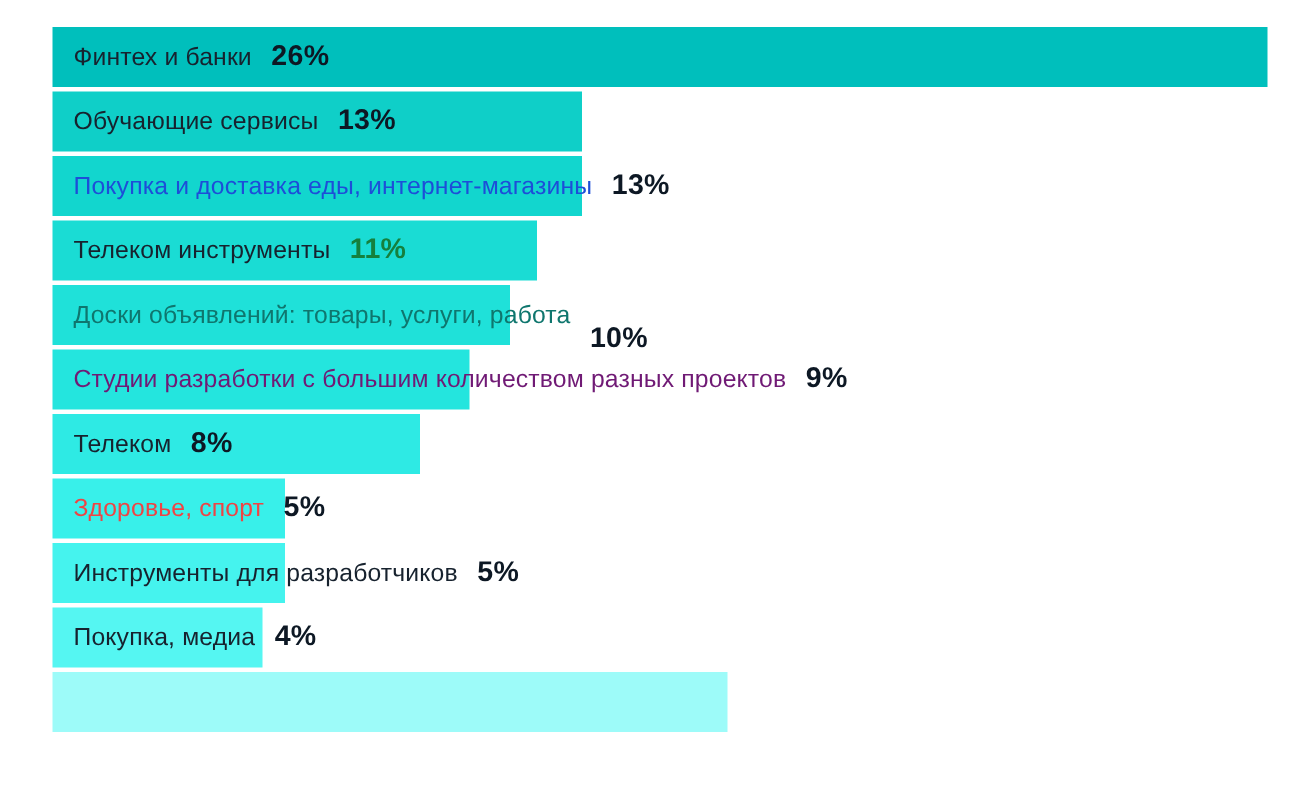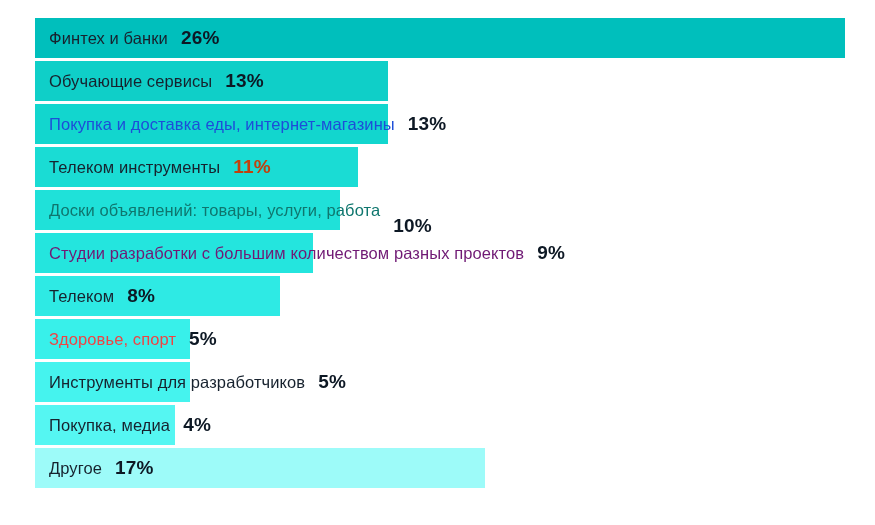--- a/index.html
+++ b/index.html
@@ -94,21 +94,21 @@
         <div class="bar-fill" style="width: 353px; background: rgb(18, 214, 206);"></div>
         <div class="bar-label-line">
           <span class="cat-name" style="color: #1d4ed8;">Покупка и доставка еды, интернет-магазины</span>
           <span class="cat-value" style="color: rgb(13, 24, 36);">13%</span>
         </div>
       </div>
       <div class="bar-row">
         <div class="bar-fill" style="width: 323px; background: rgb(26, 220, 212);"></div>
         <div class="bar-label-line">
           <span class="cat-name" style="color: rgb(23, 34, 46);">Телеком инструменты</span>
-          <span class="cat-value" style="color: #c2410c;">11%</span>
+          <span class="cat-value" style="color: #15803d;">11%</span>
         </div>
       </div>
       <div class="bar-row">
         <div class="bar-fill" style="width: 305px; background: rgb(31, 225, 217);"></div>
         <div class="bar-label-line">
           <span class="cat-name" style="color: #0f766e;">Доски объявлений: товары, услуги, работа</span>
           <span class="cat-value" style="color: rgb(13, 24, 36); margin-top: 31px;">10%</span>
         </div>
       </div>
       <div class="bar-row">
@@ -141,19 +141,15 @@
       </div>
       <div class="bar-row">
         <div class="bar-fill" style="width: 140px; background: rgb(85, 246, 242);"></div>
         <div class="bar-label-line">
           <span class="cat-name" style="color: rgb(23, 34, 46);">Покупка, медиа</span>
           <span class="cat-value" style="color: rgb(13, 24, 36);">4%</span>
         </div>
       </div>
       <div class="bar-row">
         <div class="bar-fill" style="width: 450px; background: rgb(157, 251, 249);"></div>
-        <div class="bar-label-line">
-          <span class="cat-name" style="color: rgb(23, 34, 46);">Другое</span>
-          <span class="cat-value" style="color: rgb(13, 24, 36);">17%</span>
-        </div>
       </div>
     </div>
 </div>
 
 </body></html>

